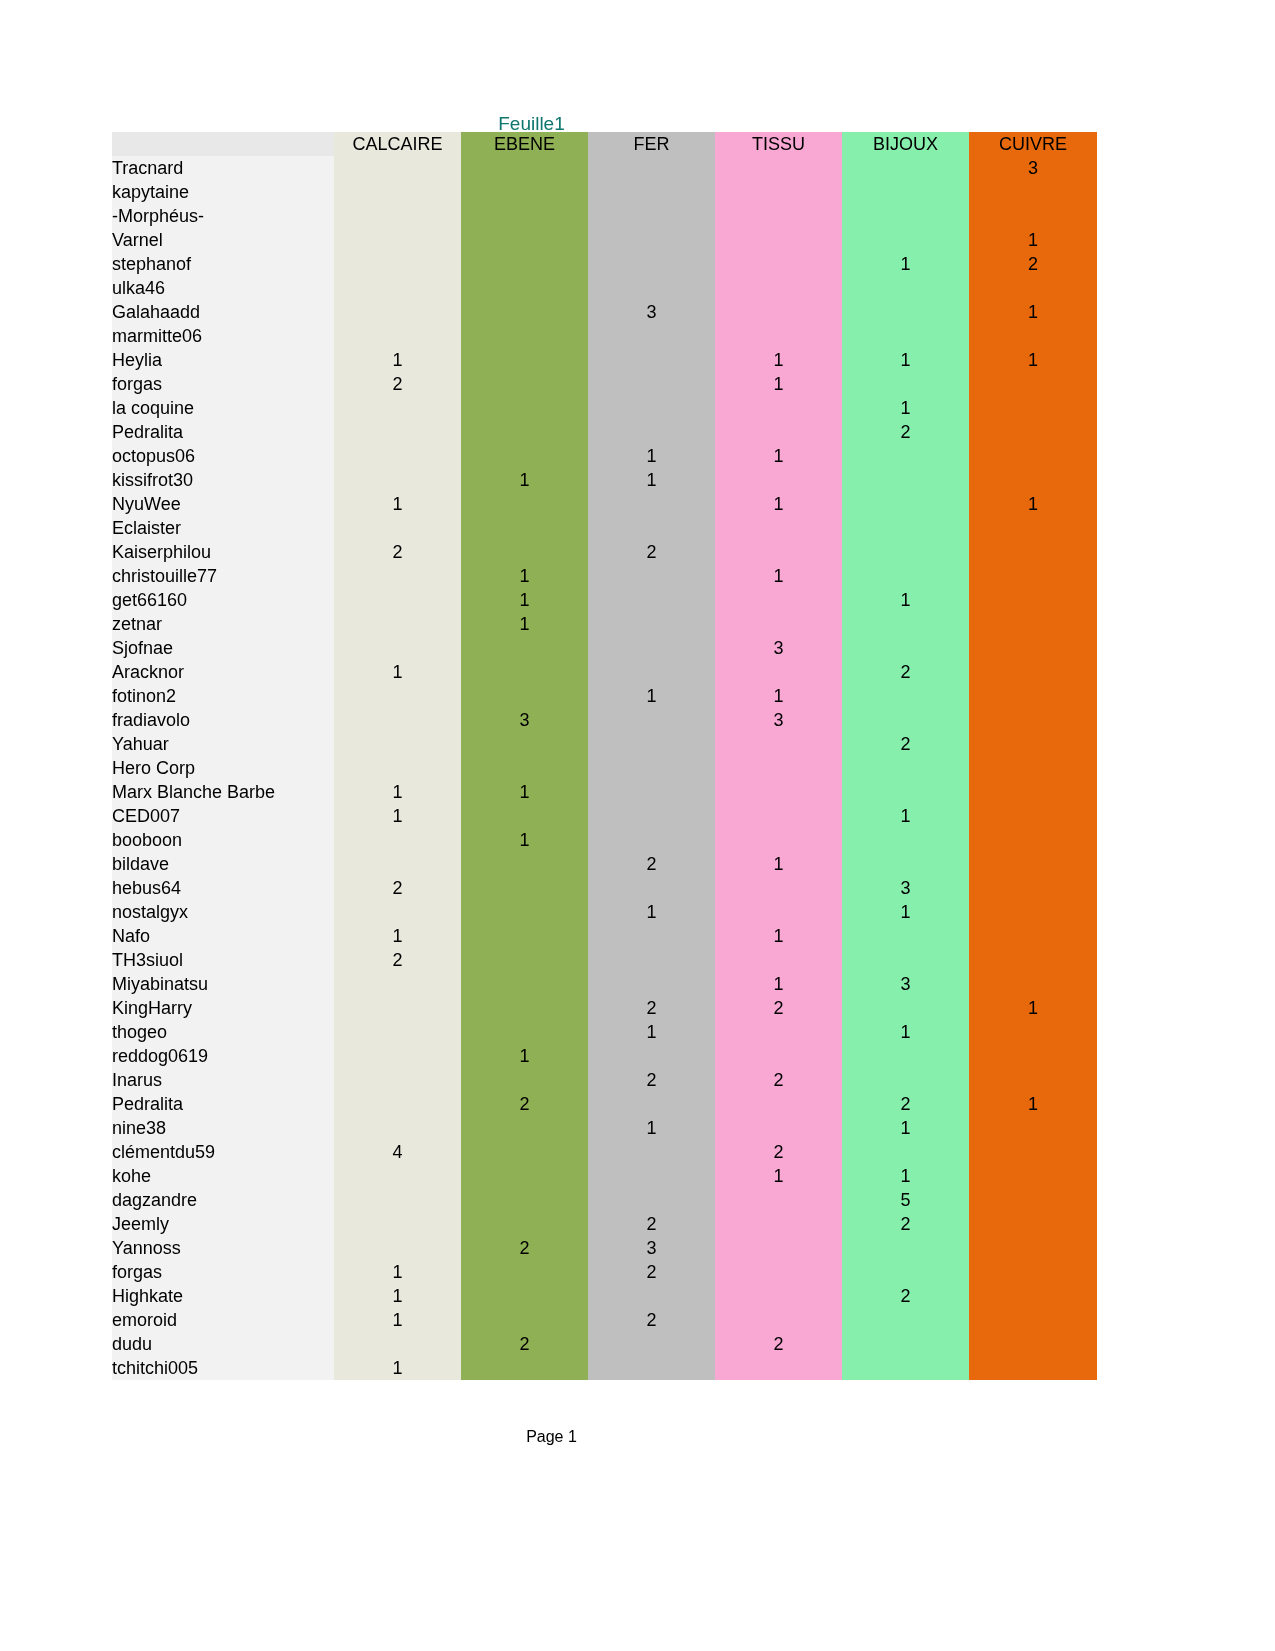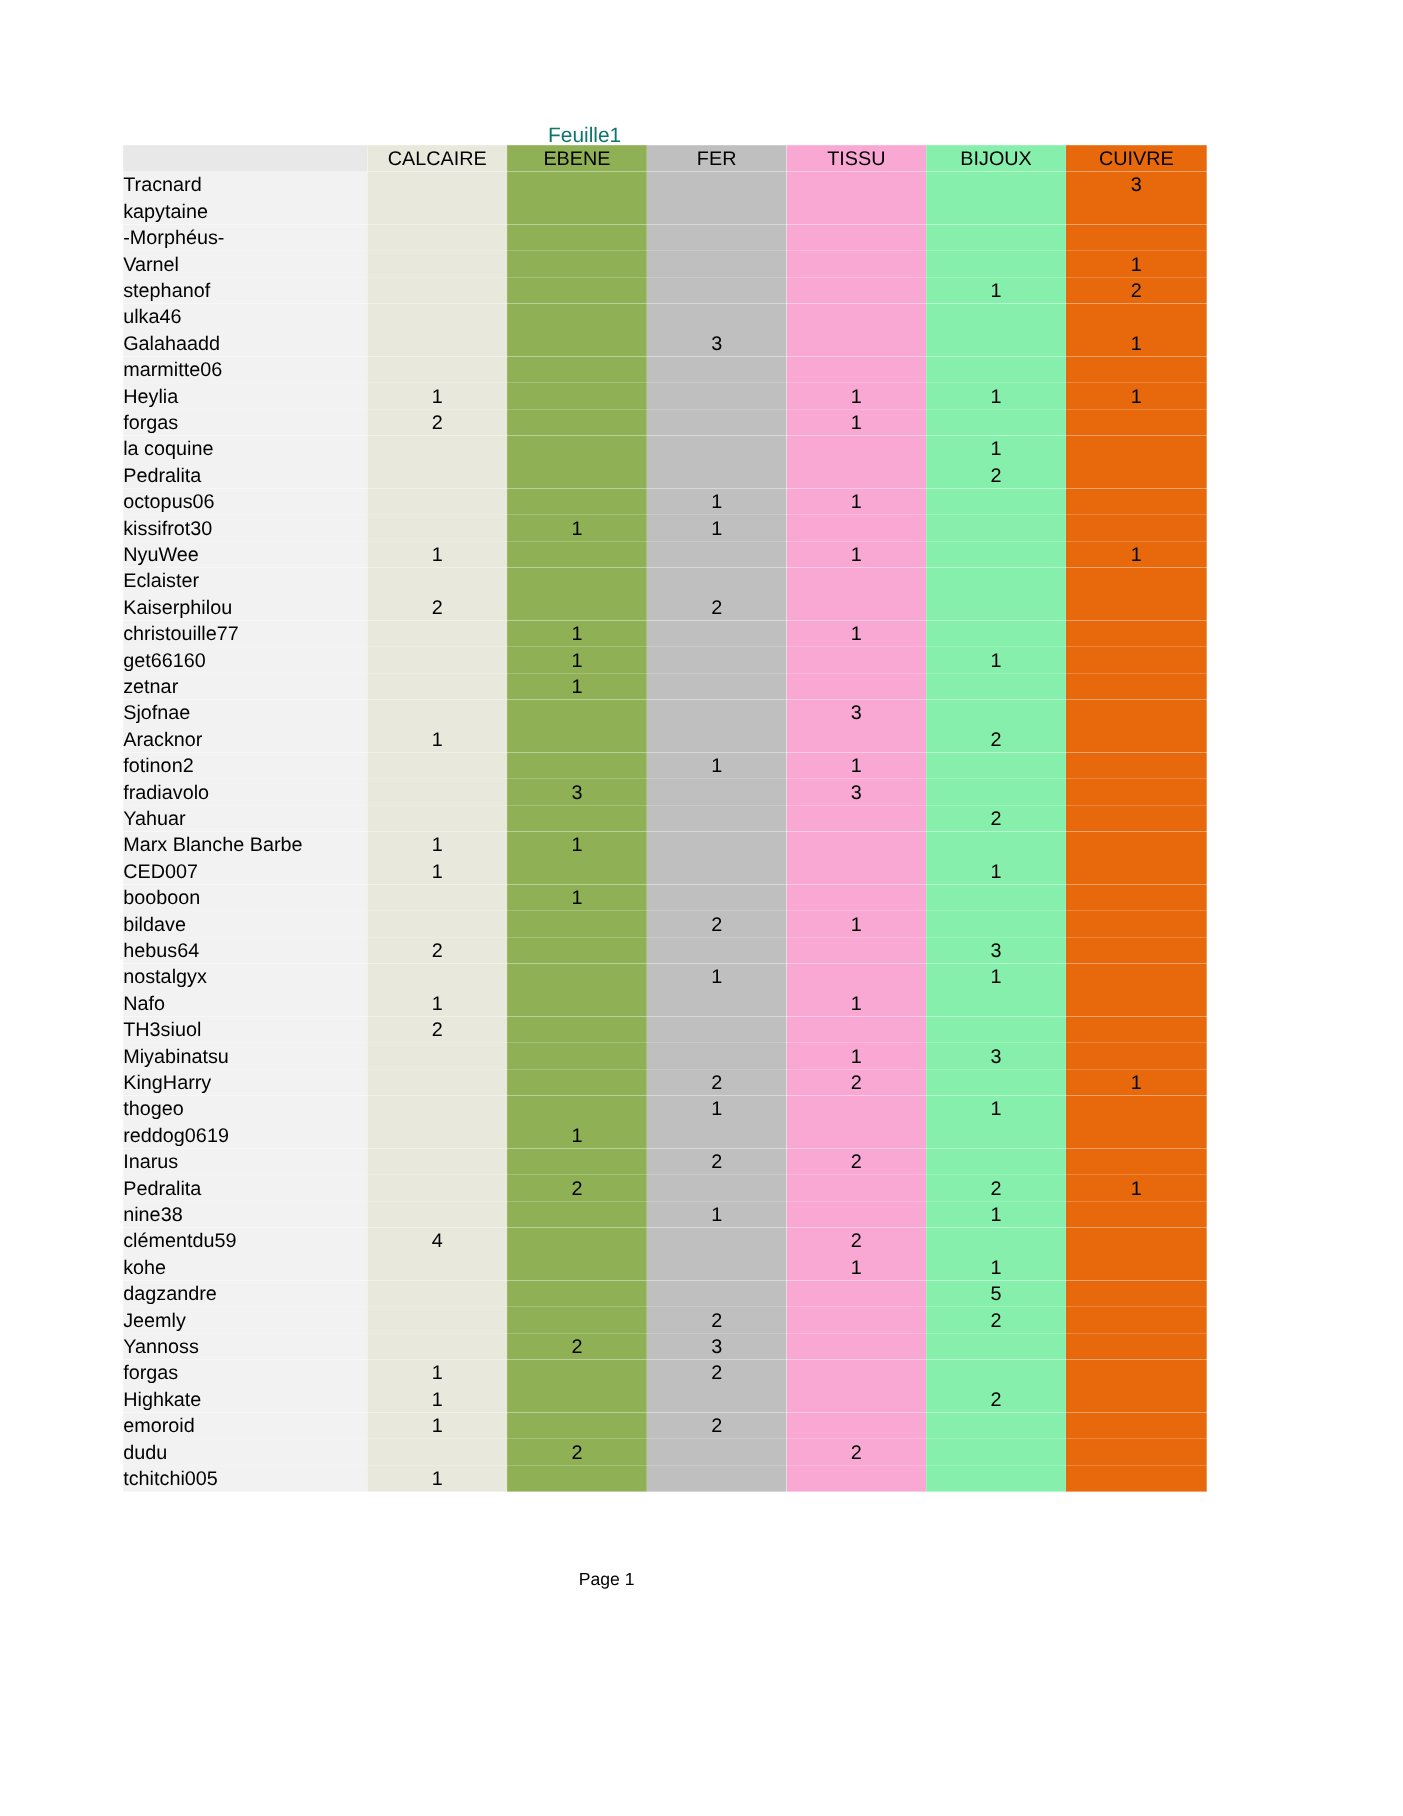--- a/index.html
+++ b/index.html
@@ -340,20 +340,29 @@
           <tr>
             <td class="cell-name col-0">Yahuar</td>
             <td class="cell-val col-1"></td>
             <td class="cell-val col-2"></td>
             <td class="cell-val col-3"></td>
             <td class="cell-val col-4"></td>
             <td class="cell-val col-5">2</td>
             <td class="cell-val col-6"></td>
           </tr>
           <tr>
+            <td class="cell-name col-0">Hero Corp</td>
+            <td class="cell-val col-1"></td>
+            <td class="cell-val col-2"></td>
+            <td class="cell-val col-3"></td>
+            <td class="cell-val col-4"></td>
+            <td class="cell-val col-5"></td>
+            <td class="cell-val col-6"></td>
+          </tr>
+          <tr>
             <td class="cell-name col-0">Marx Blanche Barbe</td>
             <td class="cell-val col-1">1</td>
             <td class="cell-val col-2">1</td>
             <td class="cell-val col-3"></td>
             <td class="cell-val col-4"></td>
             <td class="cell-val col-5"></td>
             <td class="cell-val col-6"></td>
           </tr>
           <tr>
             <td class="cell-name col-0">CED007</td>

